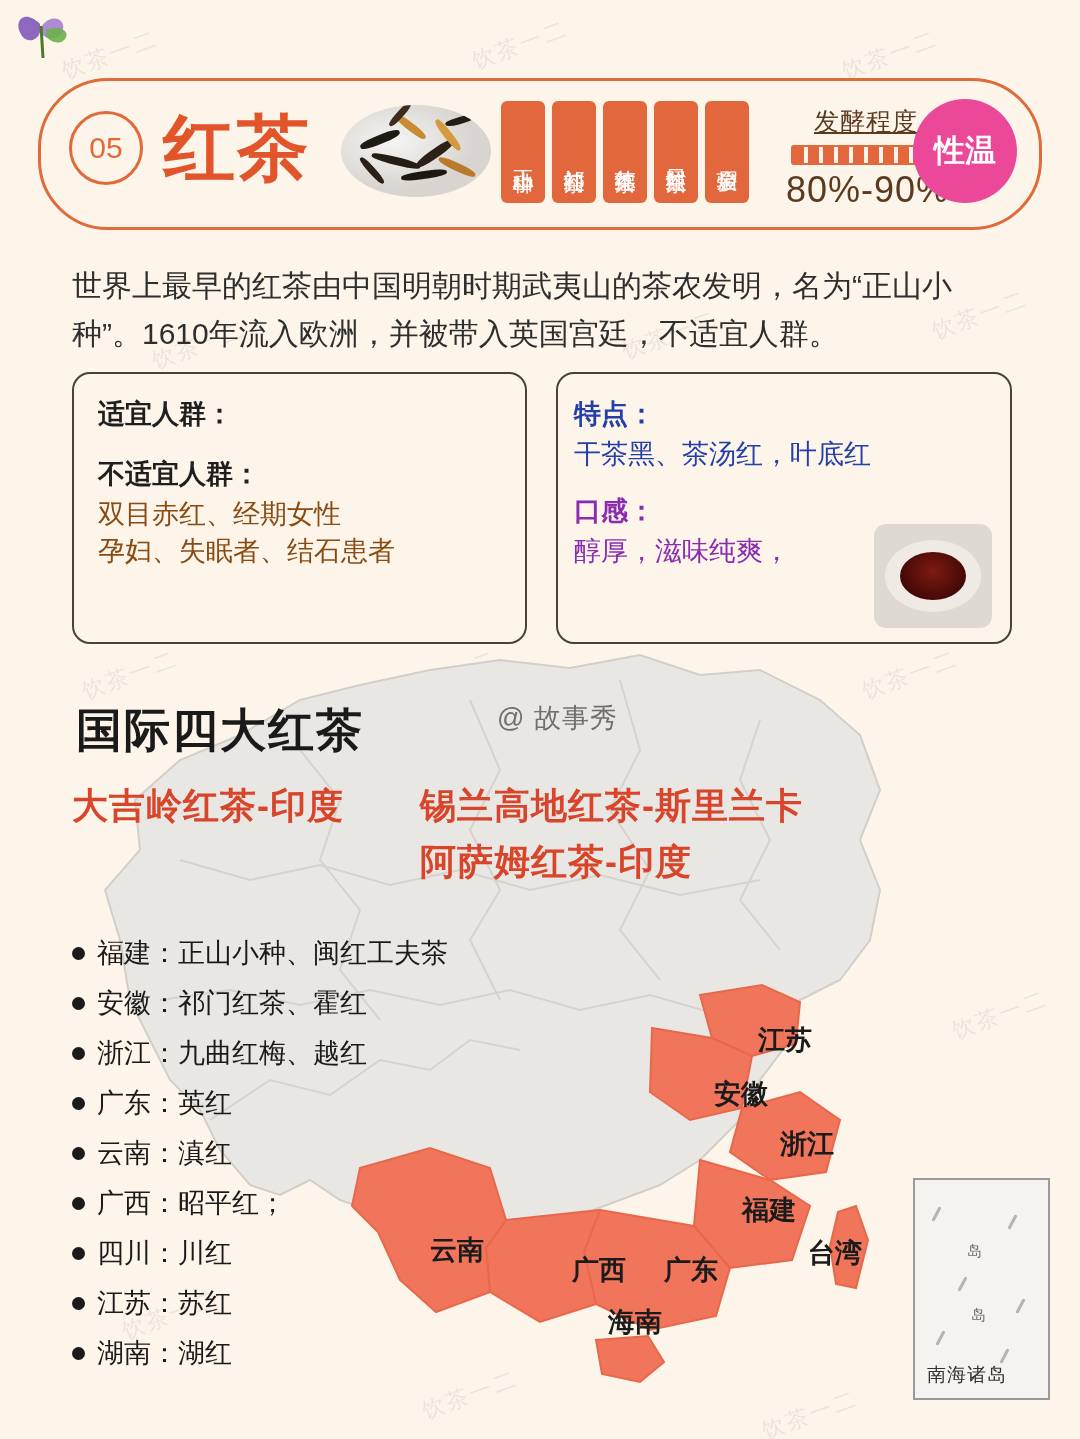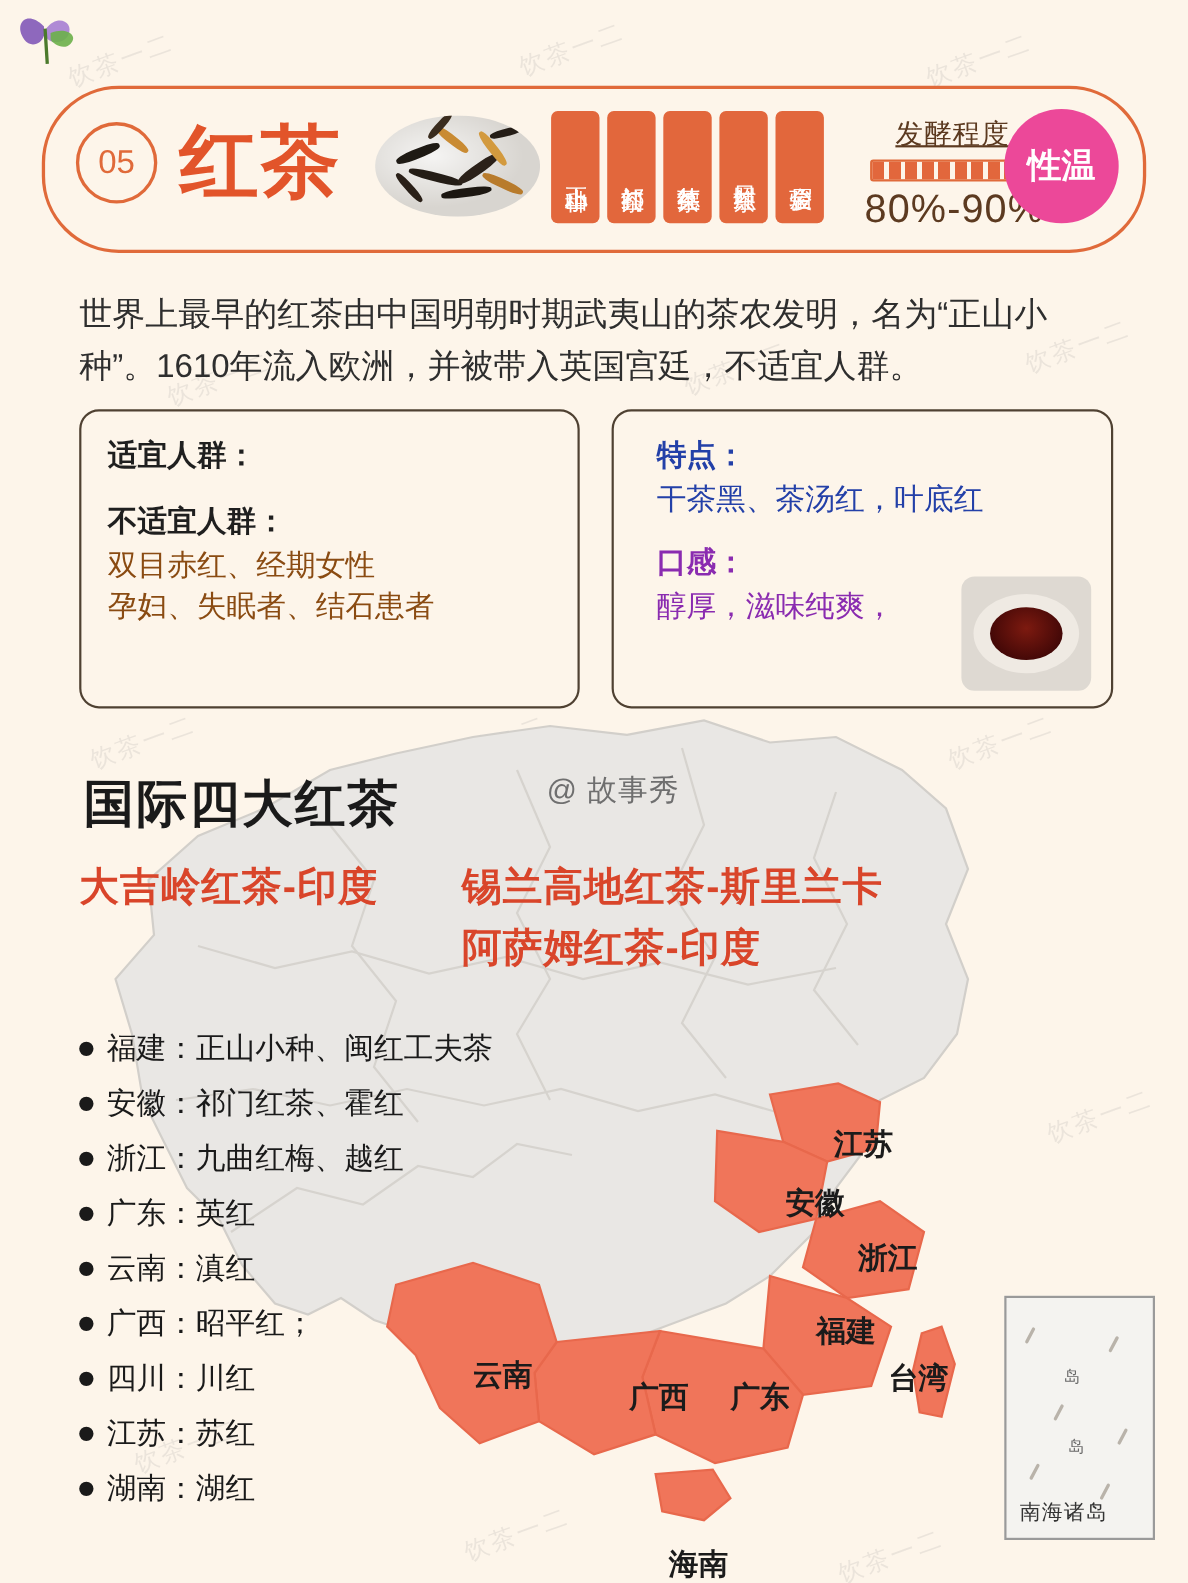--- a/index.html
+++ b/index.html
@@ -172,21 +172,21 @@
     top: 372px;
     width: 455px;
     height: 272px;
     padding: 22px 24px;
   }
   .box-right {
     left: 556px;
     top: 372px;
     width: 456px;
     height: 272px;
-    padding: 22px 39px;
+    padding: 22px 16px;
   }
   .lbl {
     font-size: 27px;
     font-weight: bold;
     color: #1f1f1f;
     margin-bottom: 4px;
   }
   .val-green {
     font-size: 27px;
     line-height: 37px;
@@ -481,21 +481,21 @@
 </div>
 
 <div class="mlabel" style="left:758px; top:1022px;">江苏</div>
 <div class="mlabel" style="left:714px; top:1076px;">安徽</div>
 <div class="mlabel" style="left:780px; top:1126px;">浙江</div>
 <div class="mlabel" style="left:742px; top:1192px;">福建</div>
 <div class="mlabel" style="left:808px; top:1235px;">台湾</div>
 <div class="mlabel" style="left:664px; top:1252px;">广东</div>
 <div class="mlabel" style="left:572px; top:1252px;">广西</div>
 <div class="mlabel" style="left:430px; top:1232px;">云南</div>
-<div class="mlabel" style="left:608px; top:1404px;">海南</div>
+<div class="mlabel" style="left:608px; top:1304px;">海南</div>
 
 <div class="inset">
   <i style="left:20px; top:26px;"></i>
   <i style="left:96px; top:34px;"></i>
   <i style="left:46px; top:96px;"></i>
   <i style="left:104px; top:118px;"></i>
   <i style="left:24px; top:150px;"></i>
   <i style="left:88px; top:168px;"></i>
   <div style="position:absolute;left:52px;top:62px;font-size:15px;color:#6a6a6a;">岛</div>
   <div style="position:absolute;left:56px;top:126px;font-size:15px;color:#6a6a6a;">岛</div>

